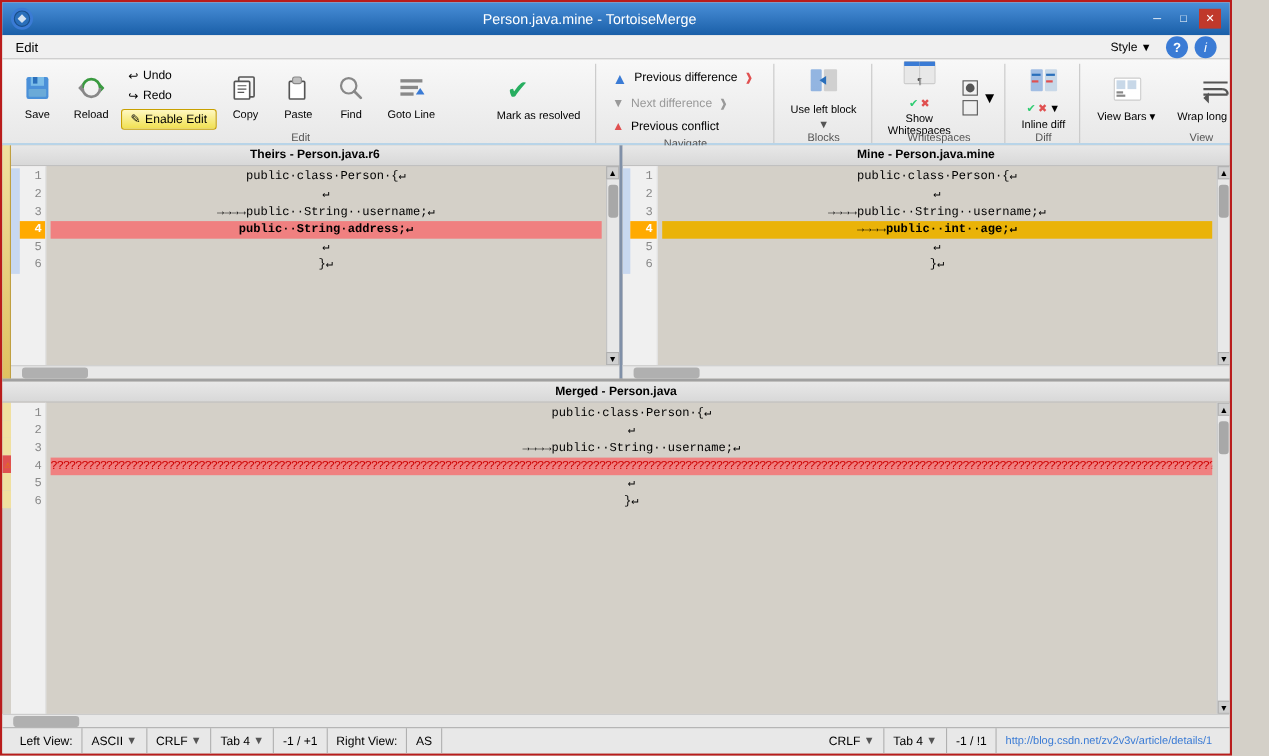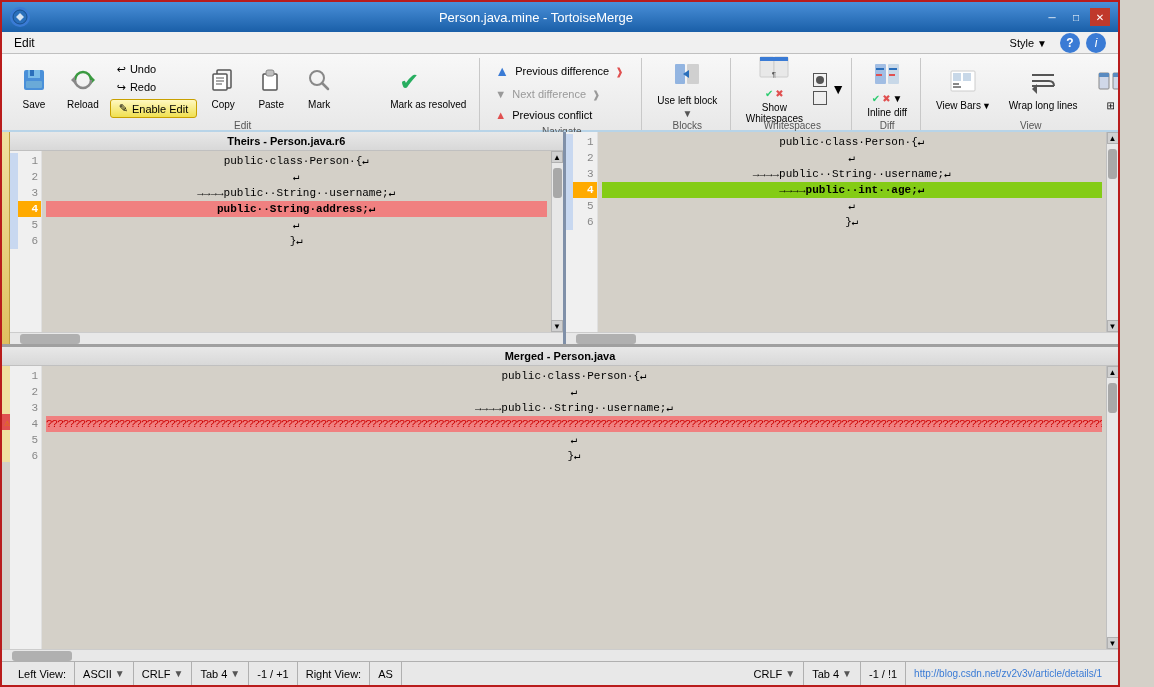--- a/index.html
+++ b/index.html
@@ -386,23 +386,34 @@
           <span>Paste</span>
         </div>
 
         <div class="ribbon-btn-large">
           <div class="icon">
             <svg width="24" height="24" viewBox="0 0 24 24">
               <circle cx="10" cy="10" r="7" fill="none" stroke="#888" stroke-width="2"></circle>
               <line x1="15" y1="15" x2="21" y2="21" stroke="#888" stroke-width="2.5" stroke-linecap="round"></line>
             </svg>
           </div>
-          <span>Mark</span>
-        </div>
-
+          <span>Find</span>
+        </div>
+
+        <div class="ribbon-btn-large">
+          <div class="icon">
+            <svg width="24" height="24" viewBox="0 0 24 24">
+              <rect x="2" y="4" width="20" height="3" fill="#888"></rect>
+              <rect x="2" y="10" width="16" height="3" fill="#888"></rect>
+              <rect x="2" y="16" width="12" height="3" fill="#888"></rect>
+              <polygon points="16,18 20,12 24,18" fill="#3a7bd5"></polygon>
+            </svg>
+          </div>
+          <span>Goto Line</span>
+        </div>
 
         <div class="ribbon-btn-large">
           <div class="green-check">✔</div>
           <span style="text-align:right;padding-left:38px;">Mark as
 resolved</span>
         </div>
       </div>
       <div class="ribbon-group-label">Edit</div>
     </div>
 
@@ -591,41 +602,42 @@
               </div>
             <div class="v-scroll-btn">▼</div>
           </div>
         </div>
         <div class="editor-scrollbar">
           <div class="scroll-thumb"></div>
         </div>
       </div>
 
       <div style="flex:1;display:flex;flex-direction:column;">
+        <div class="editor-header">Mine - Person.java.mine</div>
         <div style="flex:1;display:flex;overflow:hidden;">
 
           <div style="width:32px;background:#f0f0f0;border-right:1px solid #e0e0e0;font-family:'Courier New',monospace;font-size:11px;color:#888;padding-top:2px;">
             <div style="display:flex;">
               <div style="width:8px;background:#c8d8f0;"></div>
               <div style="width:24px;">
                 <div class="line-number" style="height:16px;line-height:16px;text-align:right;padding-right:3px;">1</div>
                 <div class="line-number" style="height:16px;line-height:16px;text-align:right;padding-right:3px;">2</div>
                 <div class="line-number" style="height:16px;line-height:16px;text-align:right;padding-right:3px;">3</div>
                 <div class="line-number" style="height:16px;line-height:16px;text-align:right;padding-right:3px;background:#ffaa00;color:white;font-weight:bold;">4</div>
                 <div class="line-number" style="height:16px;line-height:16px;text-align:right;padding-right:3px;">5</div>
                 <div class="line-number" style="height:16px;line-height:16px;text-align:right;padding-right:3px;">6</div>
               </div>
             </div>
           </div>
 
           <div style="flex:1;font-family:'Courier New',monospace;font-size:11px;padding:2px 4px;overflow:hidden;">
             <div class="code-line" style="height:16px;line-height:16px;">public·class·Person·{↵</div>
             <div class="code-line" style="height:16px;line-height:16px;">↵</div>
             <div class="code-line" style="height:16px;line-height:16px;">→→→→public··String··username;↵</div>
-            <div class="code-line" style="height:16px;line-height:16px;background:#84cc16;font-weight:bold;">→→→→public··int··age;↵</div>
+            <div class="code-line" style="height:16px;line-height:16px;background:#eab308;font-weight:bold;">→→→→public··int··age;↵</div>
             <div class="code-line" style="height:16px;line-height:16px;">↵</div>
             <div class="code-line" style="height:16px;line-height:16px;">}↵</div>
           </div>
 
           <div class="v-scrollbar">
             <div class="v-scroll-btn">▲</div>
             <div class="v-scroll-track">
                 <div class="v-scroll-thumb"></div>
               </div>
             <div class="v-scroll-btn">▼</div>

